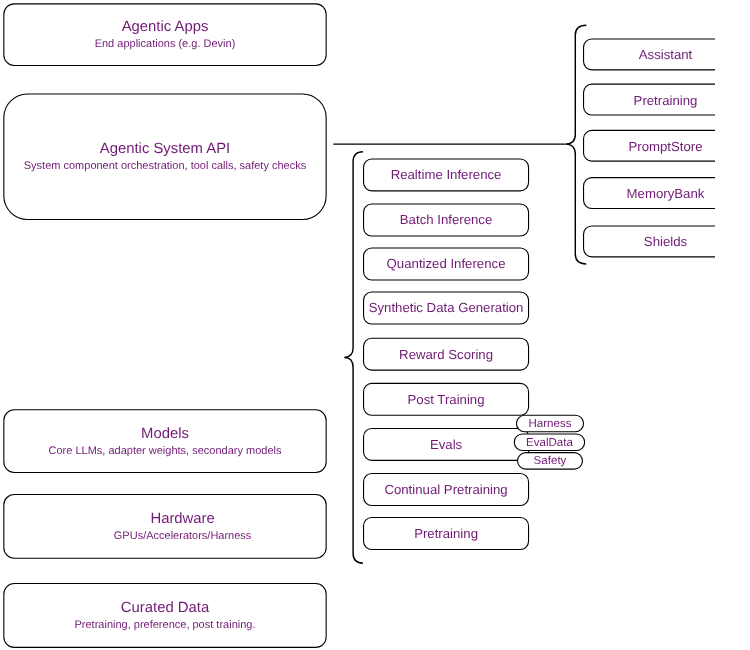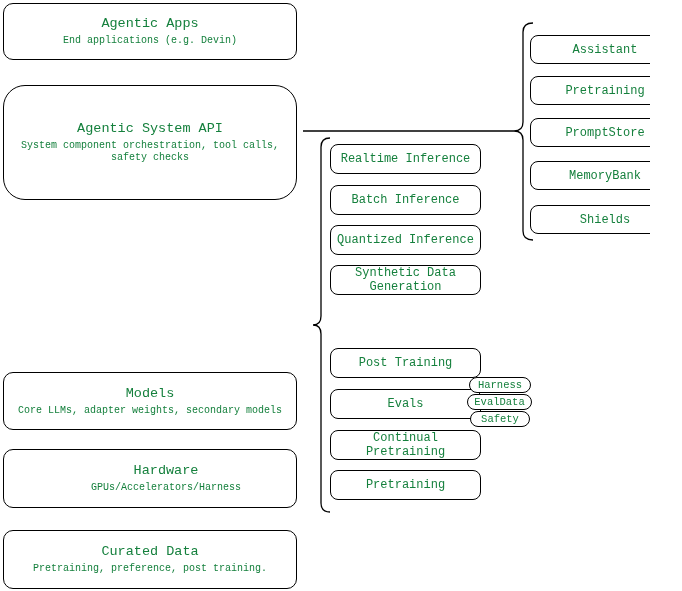--- a/index.html
+++ b/index.html
@@ -1,22 +1,22 @@
 <!DOCTYPE html>
 <html><head>
 <meta charset="utf-8">
 <style>
   html, body { margin: 0; padding: 0; background: #ffffff; }
   .canvas {
     position: relative;
     width: 650px;
     height: 591px;
     background: #ffffff;
-    font-family: Liberation Mono, monospace;
-    color: #15803d;
+    font-family: Liberation Sans, sans-serif;
+    color: #701a75;
     overflow: hidden;
   }
   .overlay {
     position: absolute;
     top: 0; left: 0;
     width: 682px; height: 591px;
     z-index: 1;
     pointer-events: none;
   }
   .overlay path, .overlay line {
@@ -98,20 +98,21 @@
 
   <div class="node stack-node" style="top:530px;height:59px;">
     <div class="title">Curated Data</div>
     <div class="subtitle">Pretraining, preference, post training.</div>
   </div>
 
   <div class="node mid-node" style="top:144px;">Realtime Inference</div>
   <div class="node mid-node" style="top:185px;">Batch Inference</div>
   <div class="node mid-node" style="top:225px;">Quantized Inference</div>
   <div class="node mid-node" style="top:265px;">Synthetic Data Generation</div>
+  <div class="node mid-node" style="top:307px;">Reward Scoring</div>
   <div class="node mid-node" style="top:348px;">Post Training</div>
   <div class="node mid-node" style="top:389px;">Evals</div>
   <div class="node mid-node" style="top:430px;">Continual Pretraining</div>
   <div class="node mid-node" style="top:470px;">Pretraining</div>
 
   <div class="pill" style="top:377px;left:469px;width:62px;height:16px;">Harness</div>
   <div class="pill" style="top:394px;left:467px;width:65px;height:16px;text-align:center;">EvalData</div>
   <div class="pill" style="top:411px;left:470px;width:60px;height:16px;">Safety</div>
 
   <div class="node right-node" style="top:35px;">Assistant</div>

